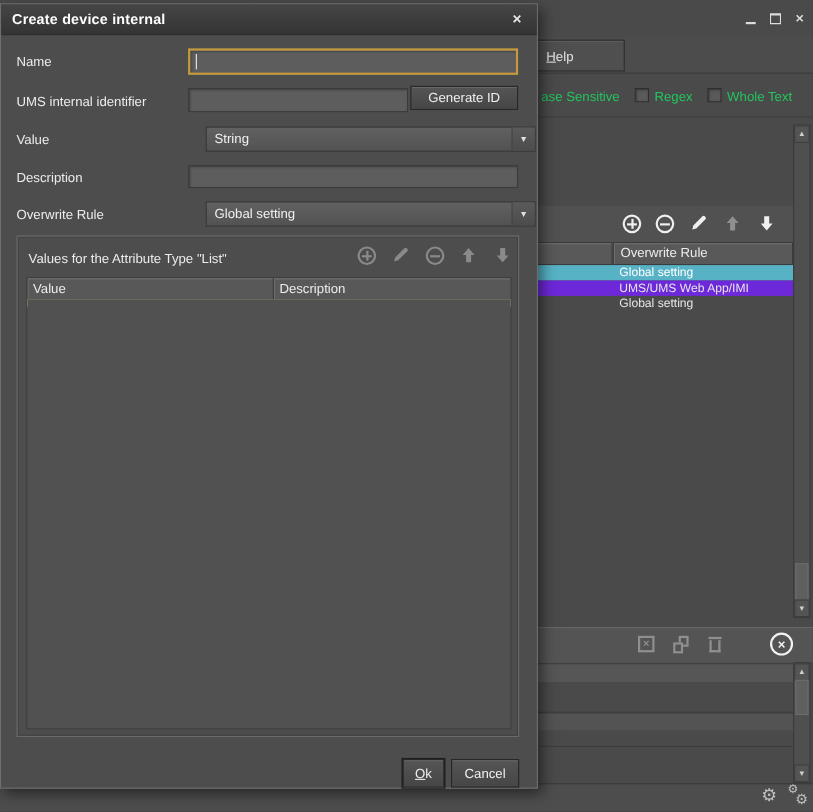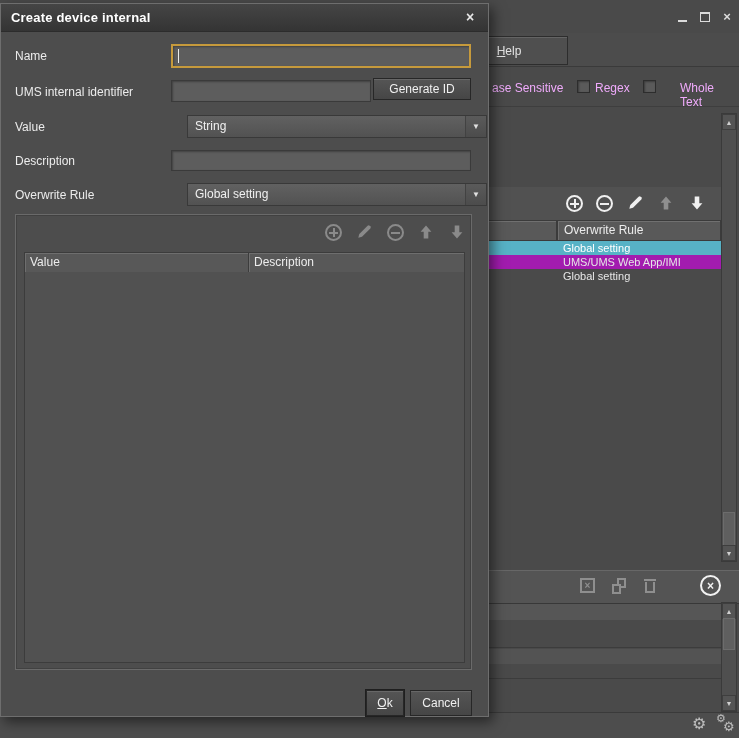--- a/index.html
+++ b/index.html
@@ -15,38 +15,38 @@
   .wc-close{font-size:13px;line-height:14px;text-align:center;color:#dcdcdc;font-weight:bold;}
 
   .help-bar{position:absolute;left:0;right:0;top:33px;height:33px;background:#4c4c4c;border-bottom:1px solid #3a3a3a;}
   .help-btn{position:absolute;left:450px;top:3px;width:116px;height:27px;background:#4f4f4f;
     border:1px solid #2d2d2d;box-shadow:inset 0 1px 0 #646464;display:flex;align-items:center;justify-content:center;color:#e5e5e5;}
   .accel{display:block;}
   .accel::first-letter{text-decoration:underline;}
 
   .checkbox{position:absolute;width:13px;height:13px;background:#5a5a5a;border:1px solid #2d2d2d;
     box-shadow:inset 1px 1px 2px rgba(0,0,0,.35);box-sizing:border-box;}
-  .opt-label{position:absolute;line-height:14px;color:#f0abfc;}
+  .opt-label{position:absolute;line-height:14px;color:#22c55e;}
 
   .list-toolbar{position:absolute;left:302px;width:419px;top:187px;height:33px;background:#515151;}
   .tool-ic{position:absolute;top:195px;}
   .disabled{color:#8f8f8f !important;}
   .enabled{color:#f0f0f0;}
 
   .ci{width:17px;height:17px;border:2px solid currentColor;border-radius:50%;box-sizing:border-box;position:absolute;}
   .ci::before{content:"";position:absolute;left:2px;right:2px;top:50%;margin-top:-1px;height:2px;background:currentColor;}
   .ci.plus::after{content:"";position:absolute;top:2px;bottom:2px;left:50%;margin-left:-1px;width:2px;background:currentColor;}
   .svgi{display:block;}
 
   .list-header-cell{position:absolute;top:220px;height:21px;background:#595959;border:1px solid #3b3b3b;
     box-shadow:inset 0 1px 0 #707070,inset 1px 0 0 #707070;box-sizing:border-box;line-height:19px;padding-left:6px;color:#ececec;}
   .bg-row{position:absolute;left:302px;width:419px;height:14px;font-size:11px;line-height:14px;}
   .bg-row span{position:absolute;left:261px;white-space:nowrap;}
   .row-selected{background:#57b2c6;color:#ffffff;}
-  .row-alt{background:#a21caf;}
+  .row-alt{background:#6d28d9;}
 
   .vscroll{position:absolute;left:721px;width:16px;background:#4f4f4f;border:1px solid #3a3a3a;box-sizing:border-box;}
   .vs-btn{position:absolute;left:0;right:0;height:14px;background:#545454;display:flex;align-items:center;justify-content:center;
     font-size:7px;color:#d0d0d0;border:1px solid #3e3e3e;}
   .vs-btn.top{top:0;} .vs-btn.bot{bottom:0;}
   .vs-thumb{position:absolute;left:1px;right:1px;background:#5f5f5f;border:1px solid #6c6c6c;box-sizing:border-box;}
 
   .edit-panel{position:absolute;left:0;right:0;top:570px;height:32px;background:#545454;
     border-top:1px solid #676767;border-bottom:1px solid #383838;}
   .icon-boxed-x{position:absolute;width:15px;height:15px;border:2px solid currentColor;box-sizing:border-box;
@@ -110,21 +110,21 @@
   <div class="help-bar">
     <div class="help-btn">
       <span class="accel">Help</span>
     </div>
   </div>
 
   <span class="opt-label" style="left:492px;top:81px">ase Sensitive</span>
   <span class="checkbox" style="left:577px;top:80px"></span>
   <span class="opt-label" style="left:595px;top:81px">Regex</span>
   <span class="checkbox" style="left:643px;top:80px"></span>
-  <span class="opt-label" style="left:680px;top:81px">Whole Text</span>
+  <span class="opt-label" style="left:661px;top:81px">Whole Text</span>
   <div class="abs" style="left:0;right:0;top:106px;height:1px;background:#3e3e3e"></div>
 
   <div class="list-toolbar"></div>
   <span class="ci plus tool-ic enabled" style="left:566px"></span>
   <span class="ci tool-ic enabled" style="left:596px"></span>
   <span class="tool-ic enabled" style="left:627px">
     <svg class="svgi" width="16" height="16" viewBox="0 0 16 16" fill="currentColor">
         <path d="M11.6 1.7a1.5 1.5 0 0 1 2.1 0l.6.6a1.5 1.5 0 0 1 0 2.1L6 12.7l-3.7 1 1-3.7z"></path>
       </svg>
   </span>
@@ -221,20 +221,21 @@
 
     <span class="lbl" style="top:184px">Overwrite Rule</span>
     <div class="dd" style="left:170px;top:179px;width:300px;height:23px">
       <span class="dd-val">Global setting</span>
       <span class="dd-btn">
           <span>▼</span>
         </span>
     </div>
 
     <div class="vpanel">
+      <span class="vpanel-title">Values for the Attribute Type "List"</span>
       <span class="ci plus pnl-ic" style="left:309px"></span>
       <span class="pnl-ic" style="left:340px">
         <svg class="svgi" width="16" height="16" viewBox="0 0 16 16" fill="currentColor">
             <path d="M11.6 1.7a1.5 1.5 0 0 1 2.1 0l.6.6a1.5 1.5 0 0 1 0 2.1L6 12.7l-3.7 1 1-3.7z"></path>
           </svg>
       </span>
       <span class="ci pnl-ic" style="left:371px"></span>
       <span class="pnl-ic" style="left:402px">
         <svg class="svgi" width="16" height="16" viewBox="0 0 16 16" fill="currentColor">
             <path d="M8 1.5 L13.4 7.8 H10.3 V14.5 H5.7 V7.8 H2.6 Z"></path>

